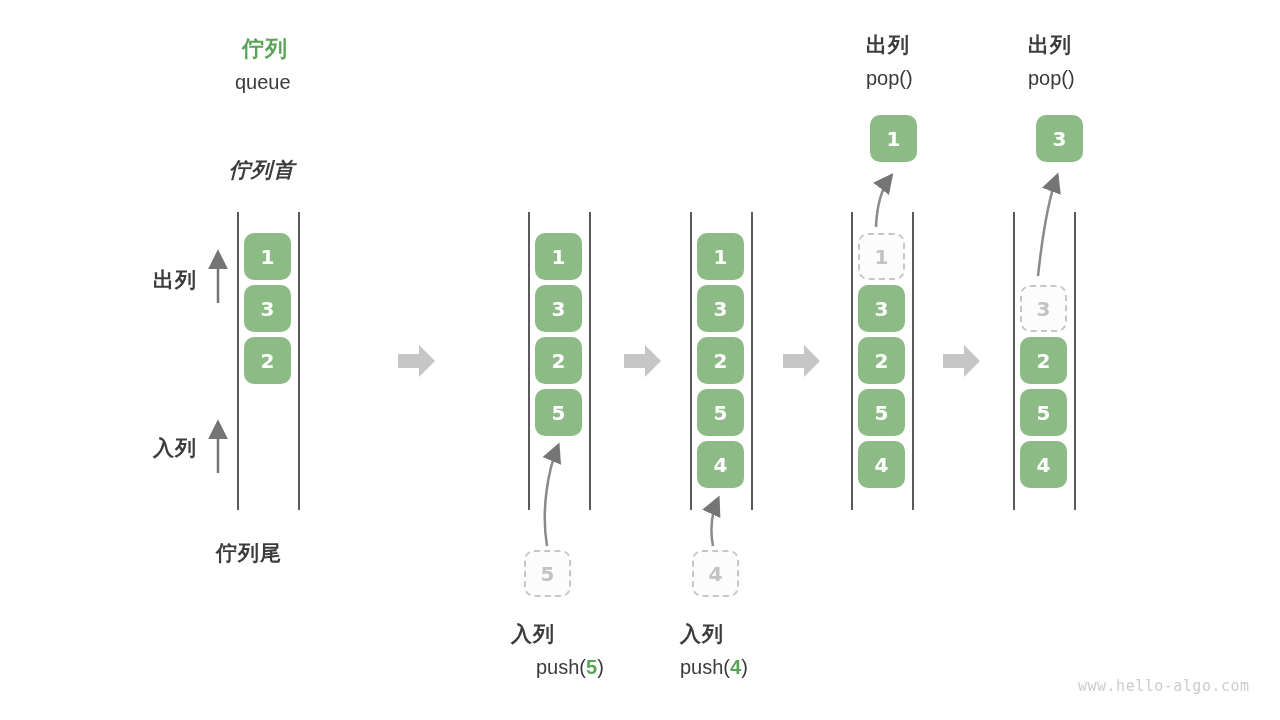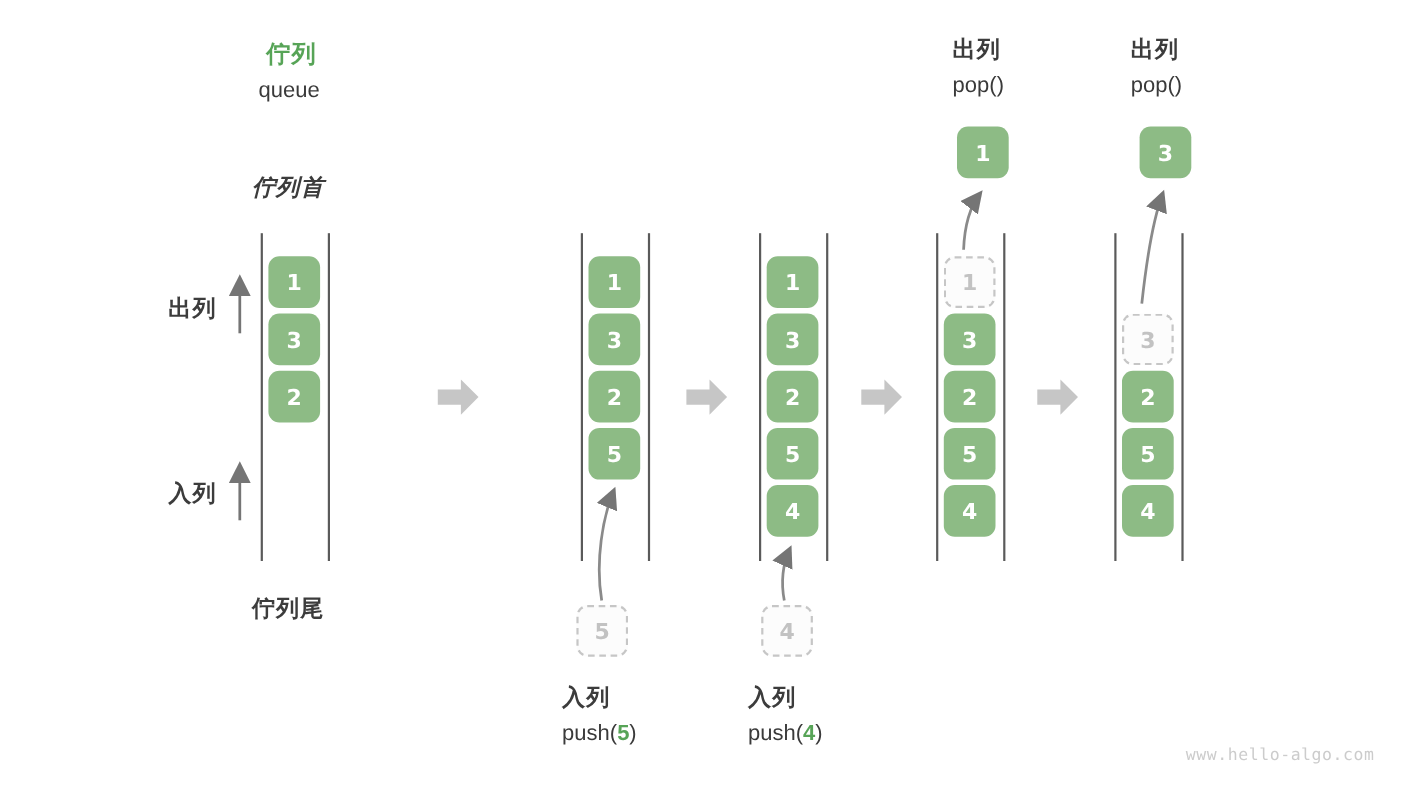--- a/index.html
+++ b/index.html
@@ -55,35 +55,35 @@
     <path d="M876,227 C877,200 884,185 891,176" stroke="#8a8a8a" stroke-width="2.5" fill="none" marker-end="url(#ah)"></path>
     <path d="M1038,276 C1043,230 1050,195 1057,176" stroke="#8a8a8a" stroke-width="2.5" fill="none" marker-end="url(#ah)"></path>
   </svg>
 
   <div class="abs zh-label green" style="left:242px;top:34px;">佇列</div>
   <div class="abs mono" style="left:235px;top:71px;">queue</div>
 
   <div class="abs zh-label" style="left:229px;top:156px;font-style:italic;">佇列首</div>
   <div class="abs zh-label" style="left:153px;top:266px;">出列</div>
   <div class="abs zh-label" style="left:153px;top:434px;">入列</div>
-  <div class="abs zh-label" style="left:229px;top:539px;">佇列尾</div>
+  <div class="abs zh-label" style="left:216px;top:539px;">佇列尾</div>
 
   <div class="abs zh-label" style="left:866px;top:31px;">出列</div>
   <div class="abs mono" style="left:866px;top:67px;">pop()</div>
   <div class="cell" style="left:870px;top:115px;">1</div>
 
   <div class="abs zh-label" style="left:1028px;top:31px;">出列</div>
   <div class="abs mono" style="left:1028px;top:67px;">pop()</div>
   <div class="cell" style="left:1036px;top:115px;">3</div>
 
   <div class="cell dashed" style="left:524px;top:550px;">5</div>
   <div class="cell dashed" style="left:692px;top:550px;">4</div>
 
   <div class="abs zh-label" style="left:511px;top:620px;">入列</div>
-  <div class="abs mono" style="left:511px;top:656px;"><span>push(</span><span class="push-arg">5</span><span>)</span></div>
+  <div class="abs mono" style="left:536px;top:656px;"><span>push(</span><span class="push-arg">5</span><span>)</span></div>
 
   <div class="abs zh-label" style="left:680px;top:620px;">入列</div>
   <div class="abs mono" style="left:680px;top:656px;"><span>push(</span><span class="push-arg">4</span><span>)</span></div>
 
   <div id="states">
       <div class="vline" style="left: 237px;"></div>
       <div class="vline" style="left: 298px;"></div>
       <div class="cell" style="left: 244px; top: 233px;">1</div>
       <div class="cell" style="left: 244px; top: 285px;">3</div>
       <div class="cell" style="left: 244px; top: 337px;">2</div>

